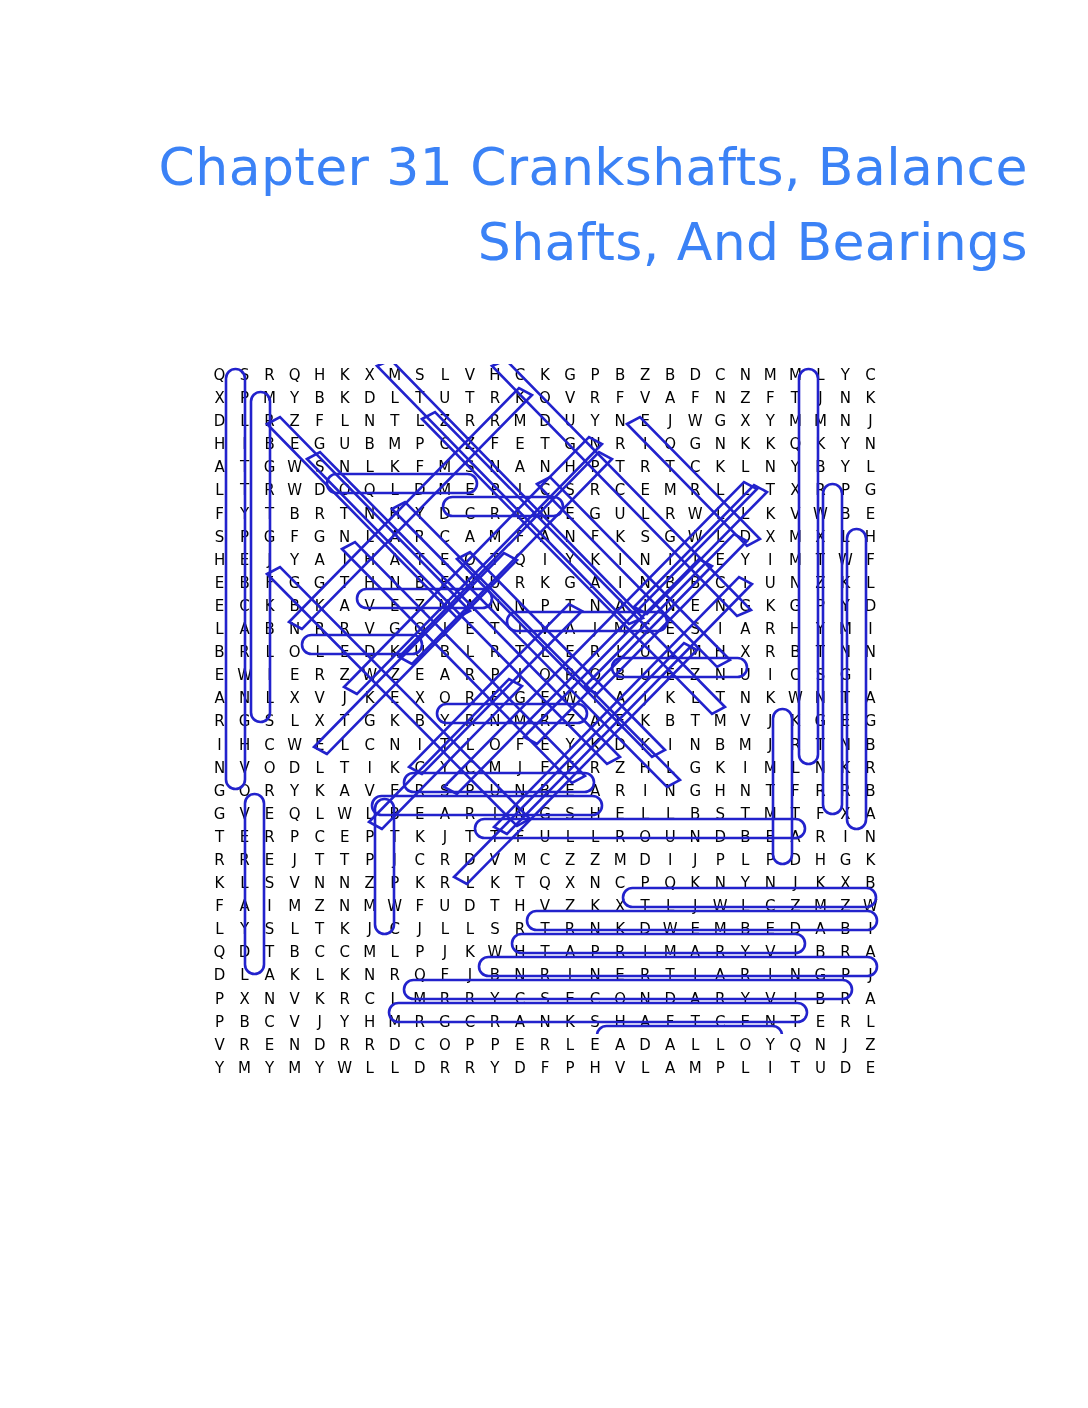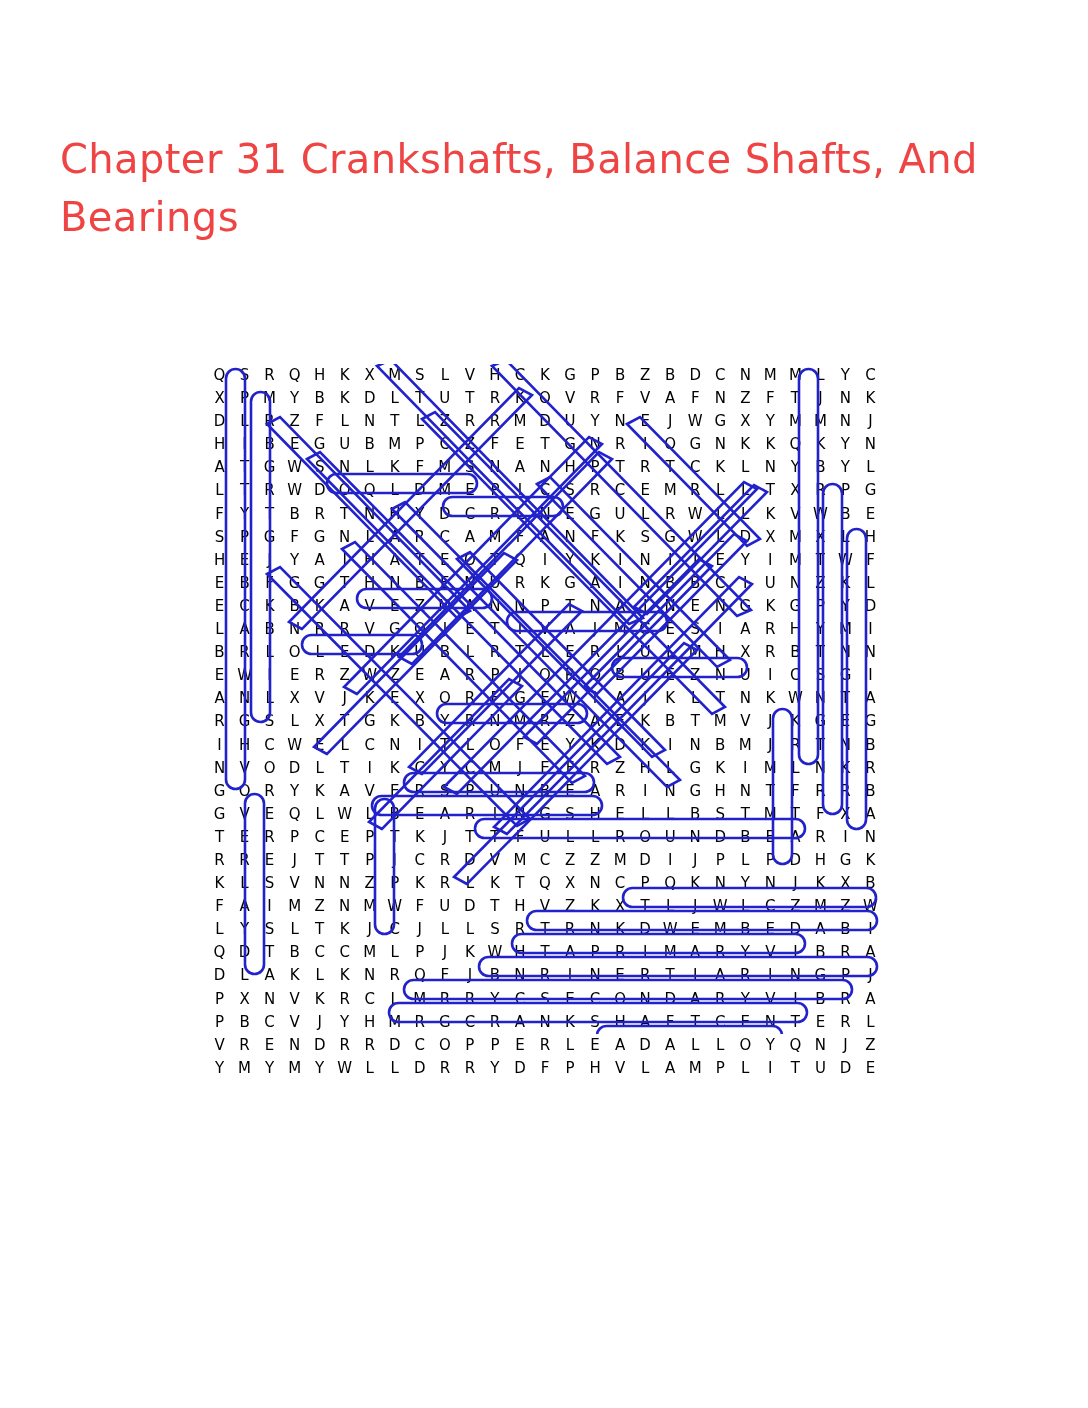--- a/index.html
+++ b/index.html
@@ -19,26 +19,26 @@
     position: absolute;
     top: 0; left: 0;
     width: 1088px;
     height: 1408px;
   }
   .title {
     position: absolute;
     top: 130px;
     left: 60px;
     width: 968px;
-    text-align: left;
+    text-align: right;
     font-family: "DejaVu Sans", sans-serif;
-    font-size: 40px;
+    font-size: 52px;
     line-height: 1.45;
     font-weight: normal;
-    color: #ef4444;
+    color: #3b82f6;
     letter-spacing: 0.4px;
   }
   .puzzle-wrap {
     position: absolute;
     top: 364px;
     left: 207px;
     width: 676px;
     height: 670px;
   }
   .grid {

